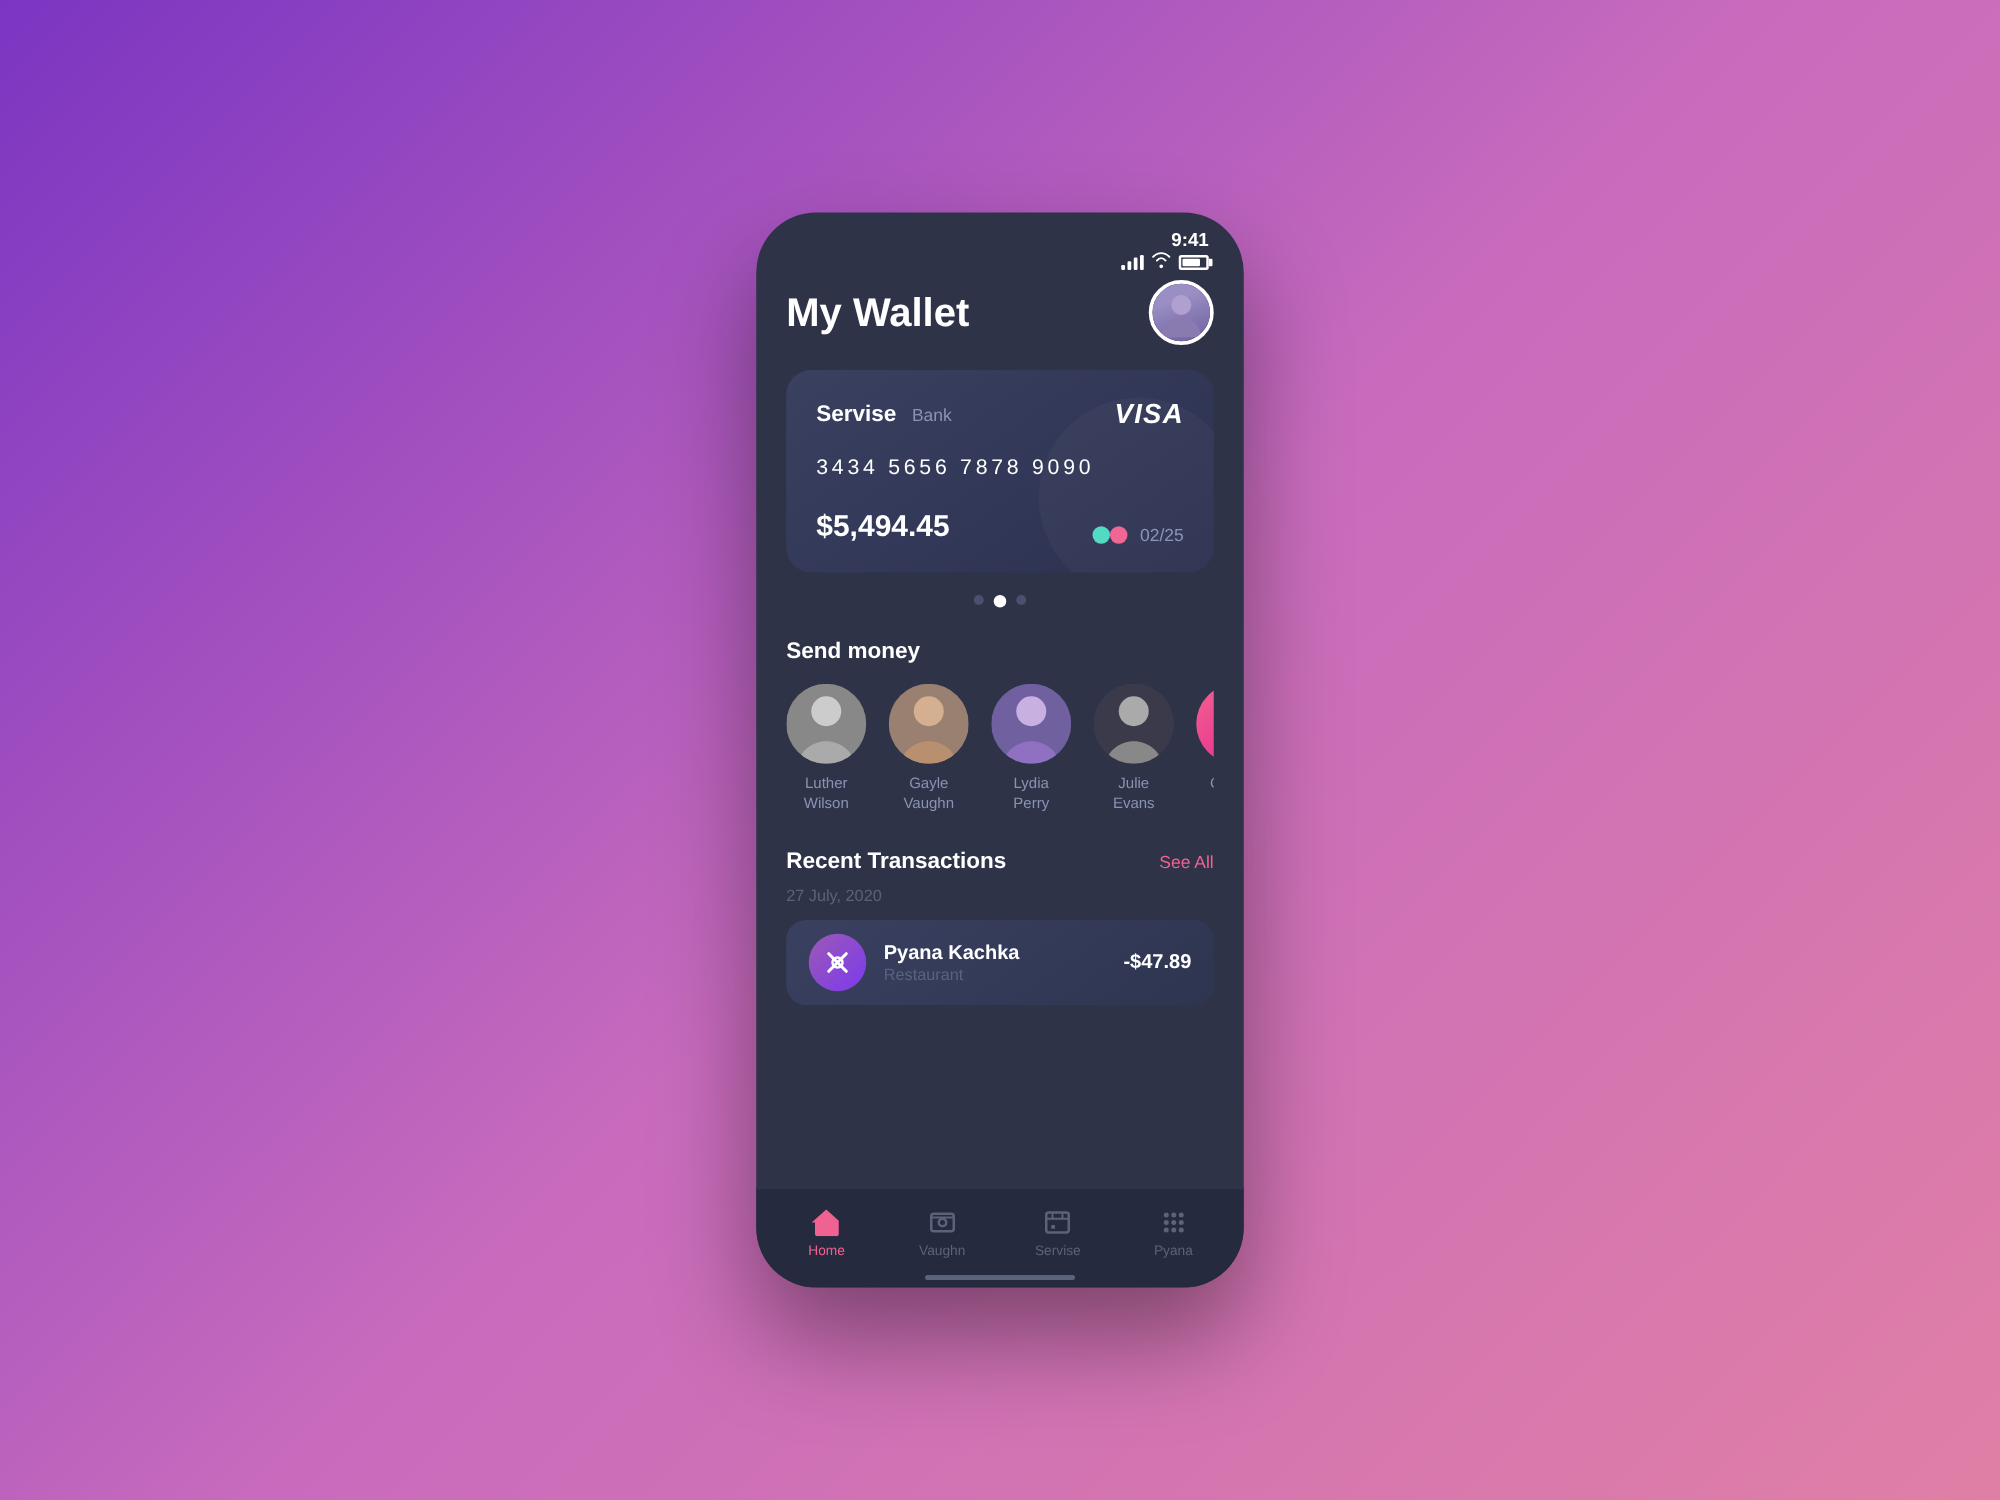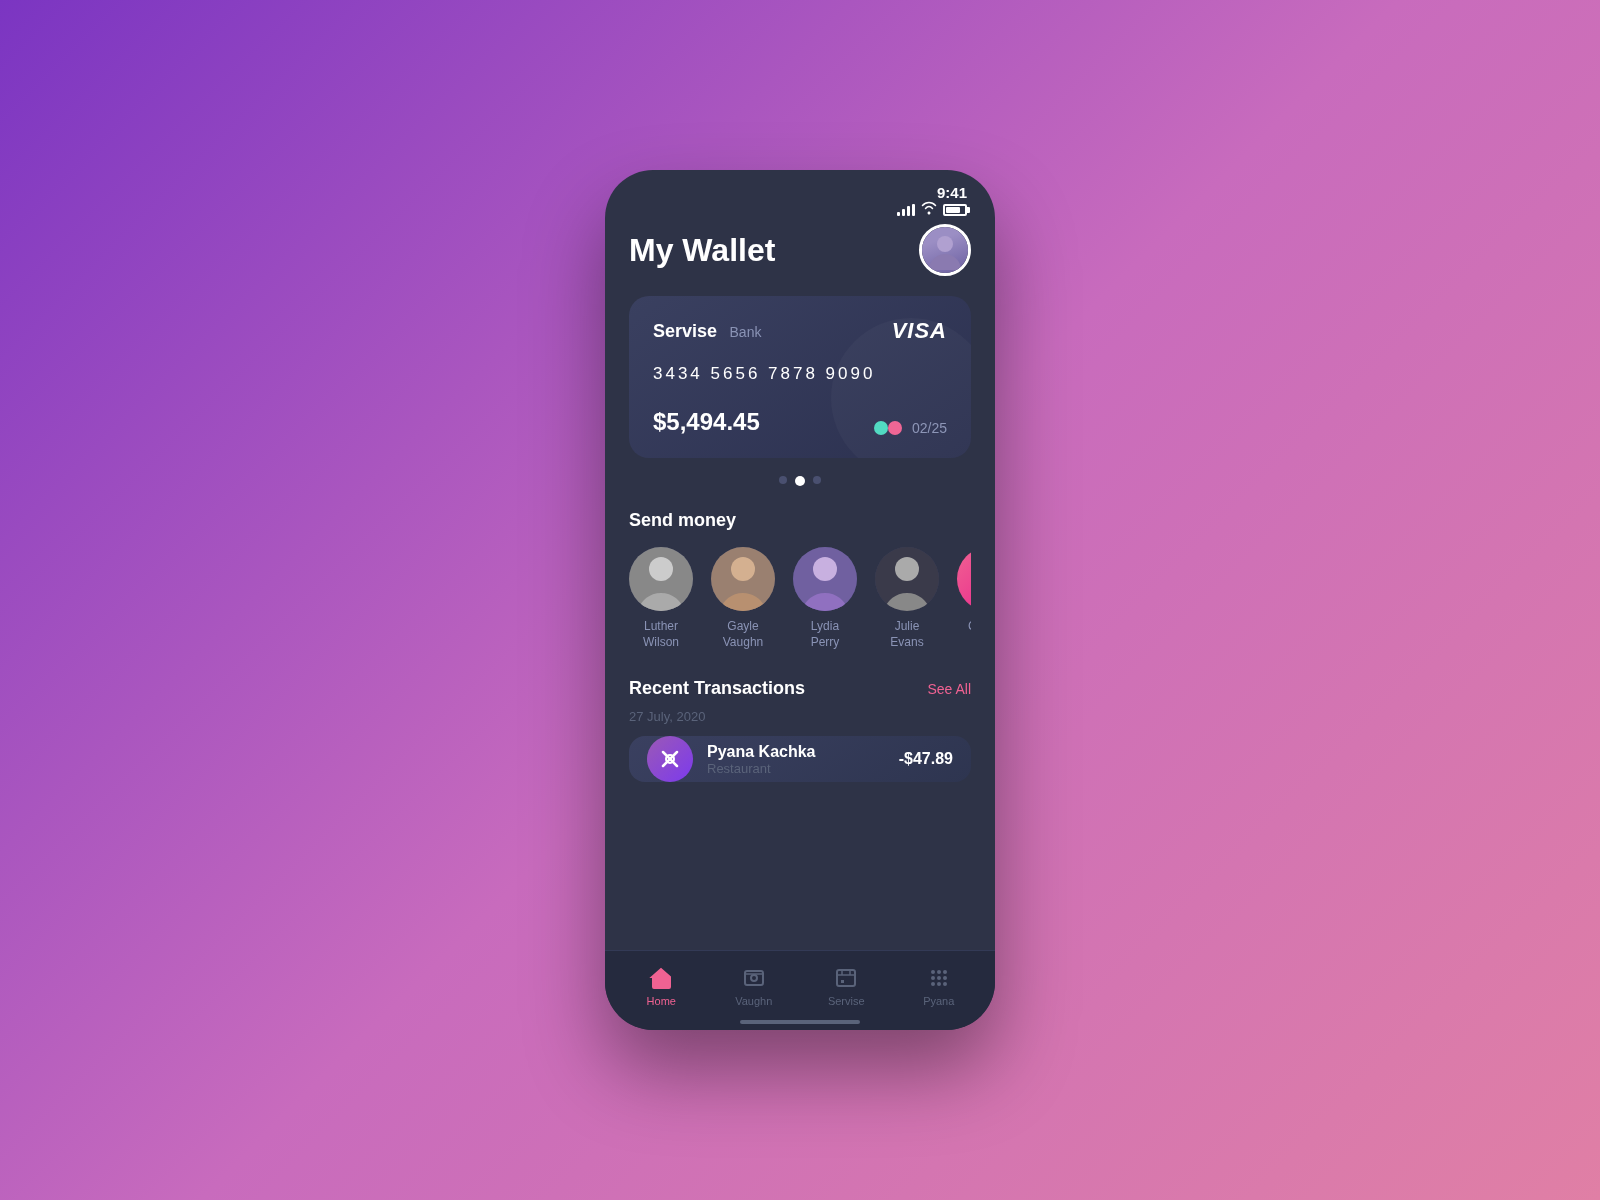--- a/index.html
+++ b/index.html
@@ -289,21 +289,21 @@
       font-weight: 500;
     }
     .date-label {
       color: #5a637a;
       font-size: 13px;
       margin-bottom: 12px;
     }
     .transaction-item {
       background: linear-gradient(145deg, #3a4060 0%, #2e3550 100%);
       border-radius: 16px;
-      padding: 0 18px;
+      padding: 11px 18px;
       display: flex;
       align-items: center;
       gap: 14px;
     }
     .trans-icon {
       width: 46px;
       height: 46px;
       border-radius: 50%;
       background: linear-gradient(135deg, #9b59b6, #7c3aed);
       display: flex;

